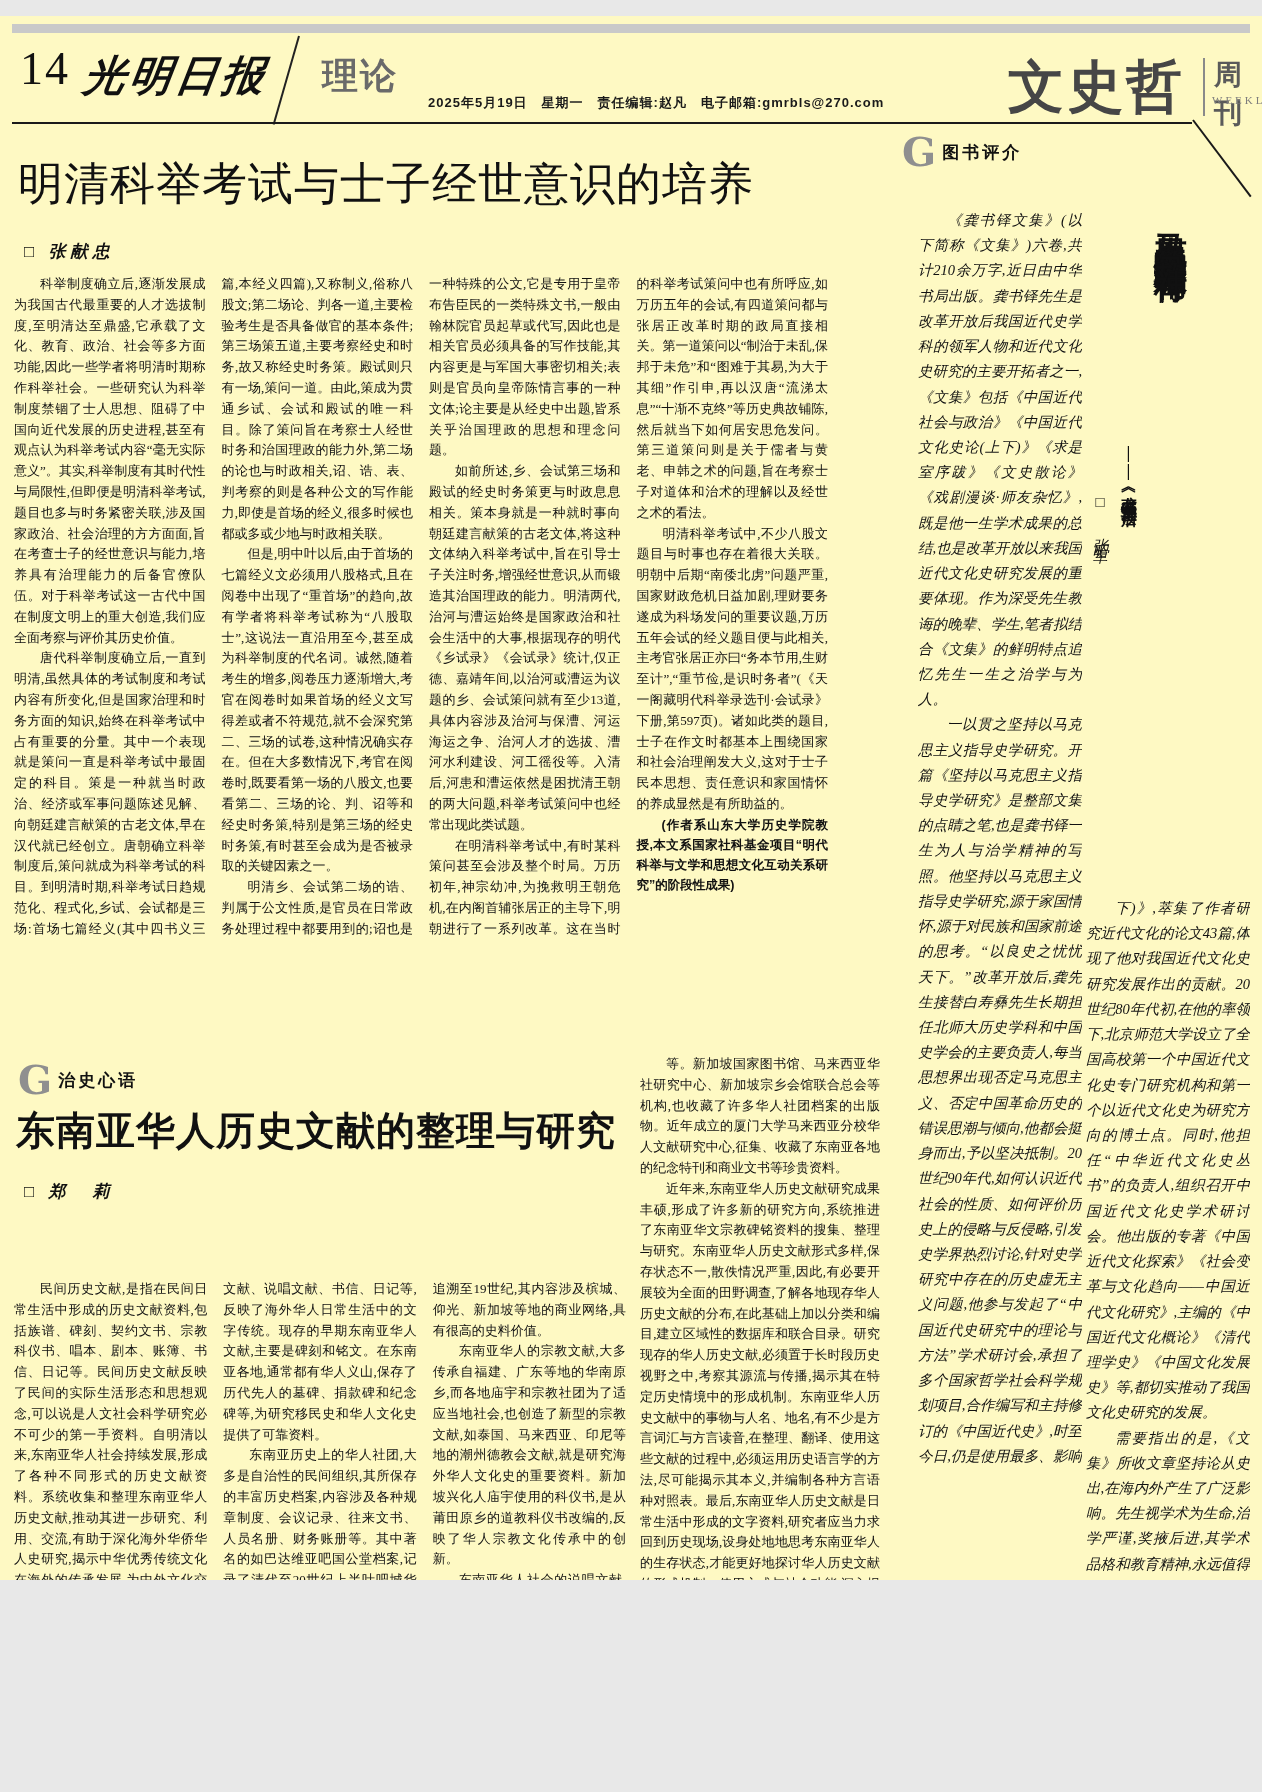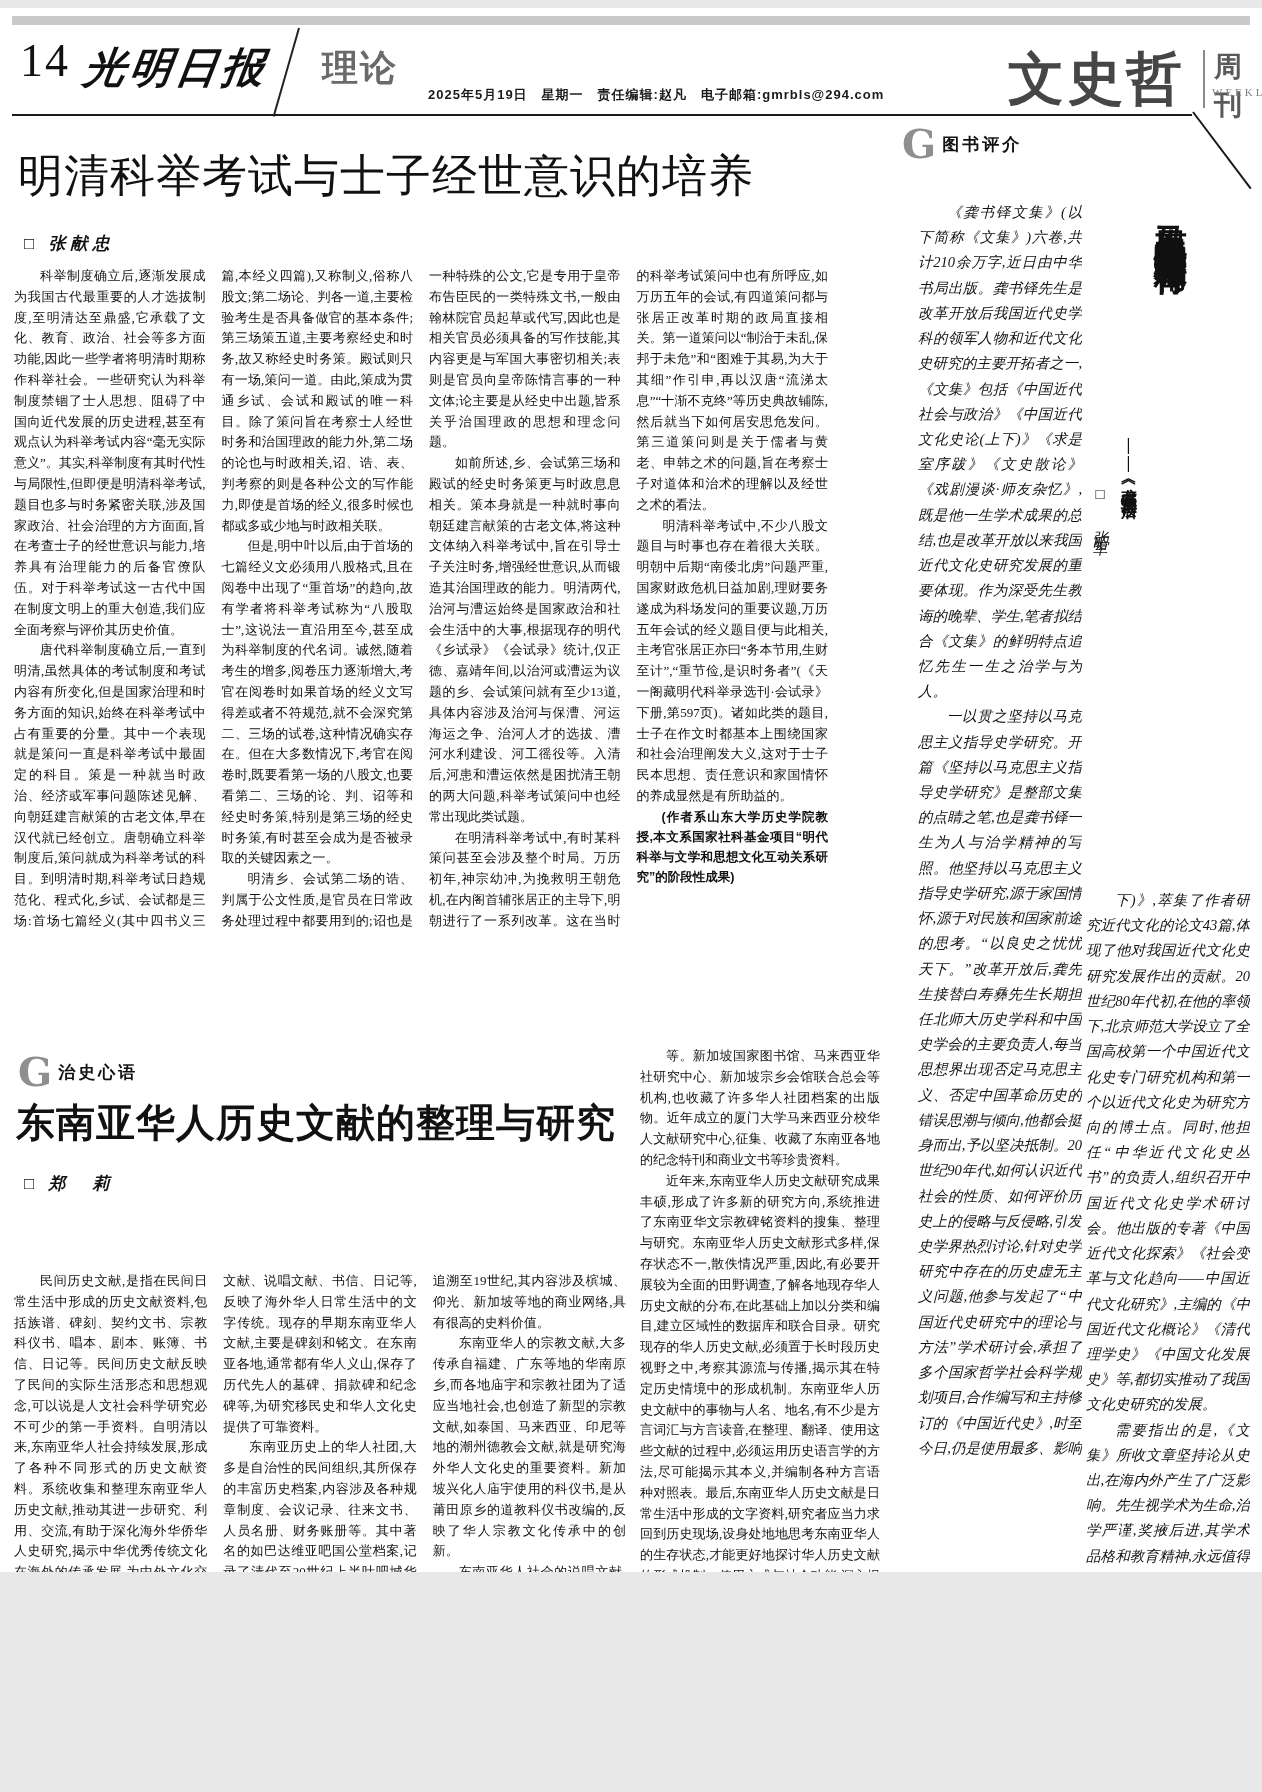--- a/index.html
+++ b/index.html
@@ -1,16 +1,16 @@
 <!DOCTYPE html>
 <html><head>
 <meta charset="utf-8">
 <style>
   html,body{margin:0;padding:0;background:#e8e8e8;}
-  .page{position:relative;width:1262px;height:1564px;background:#ffffff;margin:8px auto;
+  .page{position:relative;width:1262px;height:1564px;background:#fef9c3;margin:16px auto;
         font-family:"Liberation Serif","DejaVu Serif",serif;color:#111;overflow:hidden;}
   .abs{position:absolute;}
 
   
   .topbar{left:12px;top:8px;width:1238px;height:9px;background:#c9c9c9;}
   .pagenum{left:20px;top:26px;font-size:46px;font-weight:400;letter-spacing:2px;}
   .masthead{left:84px;top:32px;font-size:42px;font-weight:900;font-style:italic;
             transform:skewX(-8deg);letter-spacing:4px;}
   .diag1{left:298px;top:20px;width:2px;height:92px;background:#222;
          transform:rotate(16deg);transform-origin:top center;}
@@ -79,21 +79,21 @@
 </head>
 <body>
 
 <div class="page">
 
   <div class="abs topbar"></div>
   <div class="abs pagenum">14</div>
   <div class="abs masthead">光明日报</div>
   <div class="abs diag1"></div>
   <div class="abs section-name">理论</div>
-  <div class="abs dateline">2025年5月19日　星期一　责任编辑:赵凡　电子邮箱:gmrbls@294.com</div>
+  <div class="abs dateline">2025年5月19日　星期一　责任编辑:赵凡　电子邮箱:gmrbls@270.com</div>
   <div class="abs weekly-cn">文史哲</div>
   <div class="abs weekly-divider"></div>
   <div class="abs weekly-label">周刊</div>
   <div class="abs weekly-en">WEEKLY</div>
   <div class="abs header-rule"></div>
   <div class="abs diag2"></div>
 
   <div class="abs main-title">明清科举考试与士子经世意识的培养</div>
   <div class="abs main-byline byline">□ 张献忠</div>
   <div class="abs main-cols cols">

